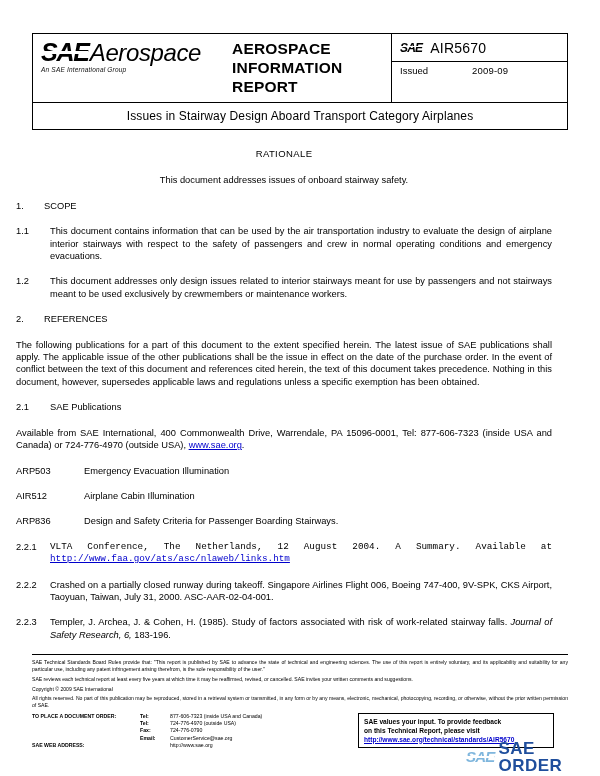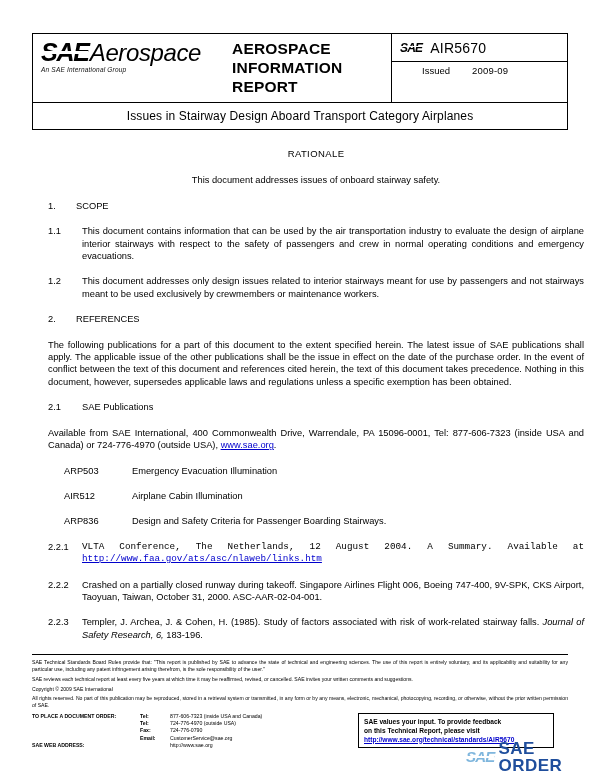--- a/index.html
+++ b/index.html
@@ -129,39 +129,38 @@
     margin-left: 8px;
     letter-spacing: 0.2px;
   }
   .hdr-id-bot {
     flex: 1;
     display: flex;
     align-items: flex-start;
     padding: 3px 0 0 8px;
     box-sizing: border-box;
     font-size: 9.5px;
-    text-align: center;
   }
   .issued-label { width: 72px; }
   .issued-date { letter-spacing: 0.2px; }
 
   .hdr-subtitle-row {
     border-top: 1.4px solid #000;
     height: 26px;
     display: flex;
     align-items: center;
     justify-content: center;
     font-size: 12px;
     letter-spacing: 0.15px;
   }
 
   
   .body-area {
     position: absolute;
-    left: 48px;
+    left: 16px;
     top: 140px;
     width: 536px;
     font-size: 9.3px;
     line-height: 12.4px;
   }
   .centered-head {
     text-align: center;
     font-size: 9.5px;
     letter-spacing: 0.4px;
     margin: 8px 0 14px 0;
@@ -189,21 +188,21 @@
     flex: 1;
     text-align: justify;
   }
   .numbered .txt.justify-all {
     text-align: justify;
     text-align-last: justify;
     font-family: Liberation Mono, monospace;
   }
   .ref-row {
     display: flex;
-    margin: 0 0 13px 16px;
+    margin: 0 0 13px 0;
   }
   .ref-row .code { width: 68px; flex: none; }
   .ref-row .desc { flex: 1; }
   a.link {
     color: #0000cc;
     text-decoration: underline;
   }
   .ital { font-style: italic; }
 
   
@@ -405,21 +404,21 @@
     </div>
 
 
     <div class="numbered">
       <span class="num">2.2.1</span>
       <span class="txt justify-all"><span>VLTA Conference, The Netherlands, 12 August 2004. A Summary. Available at </span><a class="link" href="#">http://www.faa.gov/ats/asc/nlaweb/links.htm</a></span>
     </div>
 
     <div class="numbered">
       <span class="num">2.2.2</span>
-      <span class="txt">Crashed on a partially closed runway during takeoff. Singapore Airlines Flight 006, Boeing 747-400, 9V-SPK, CKS Airport, Taoyuan, Taiwan, October 31, 2000. ASC-AAR-02-04-001.</span>
+      <span class="txt">Crashed on a partially closed runway during takeoff. Singapore Airlines Flight 006, Boeing 747-400, 9V-SPK, CKS Airport, Taoyuan, Taiwan, July 31, 2000. ASC-AAR-02-04-001.</span>
     </div>
 
     <div class="numbered">
       <span class="num">2.2.3</span>
       <span class="txt"><span>Templer, J. Archea, J. &amp; Cohen, H. (1985). Study of factors associated with risk of work-related stairway falls. </span><span class="ital">Journal of Safety Research, 6,</span><span> 183-196.</span></span>
     </div>
 
   </div>
 
   <div class="footer">

